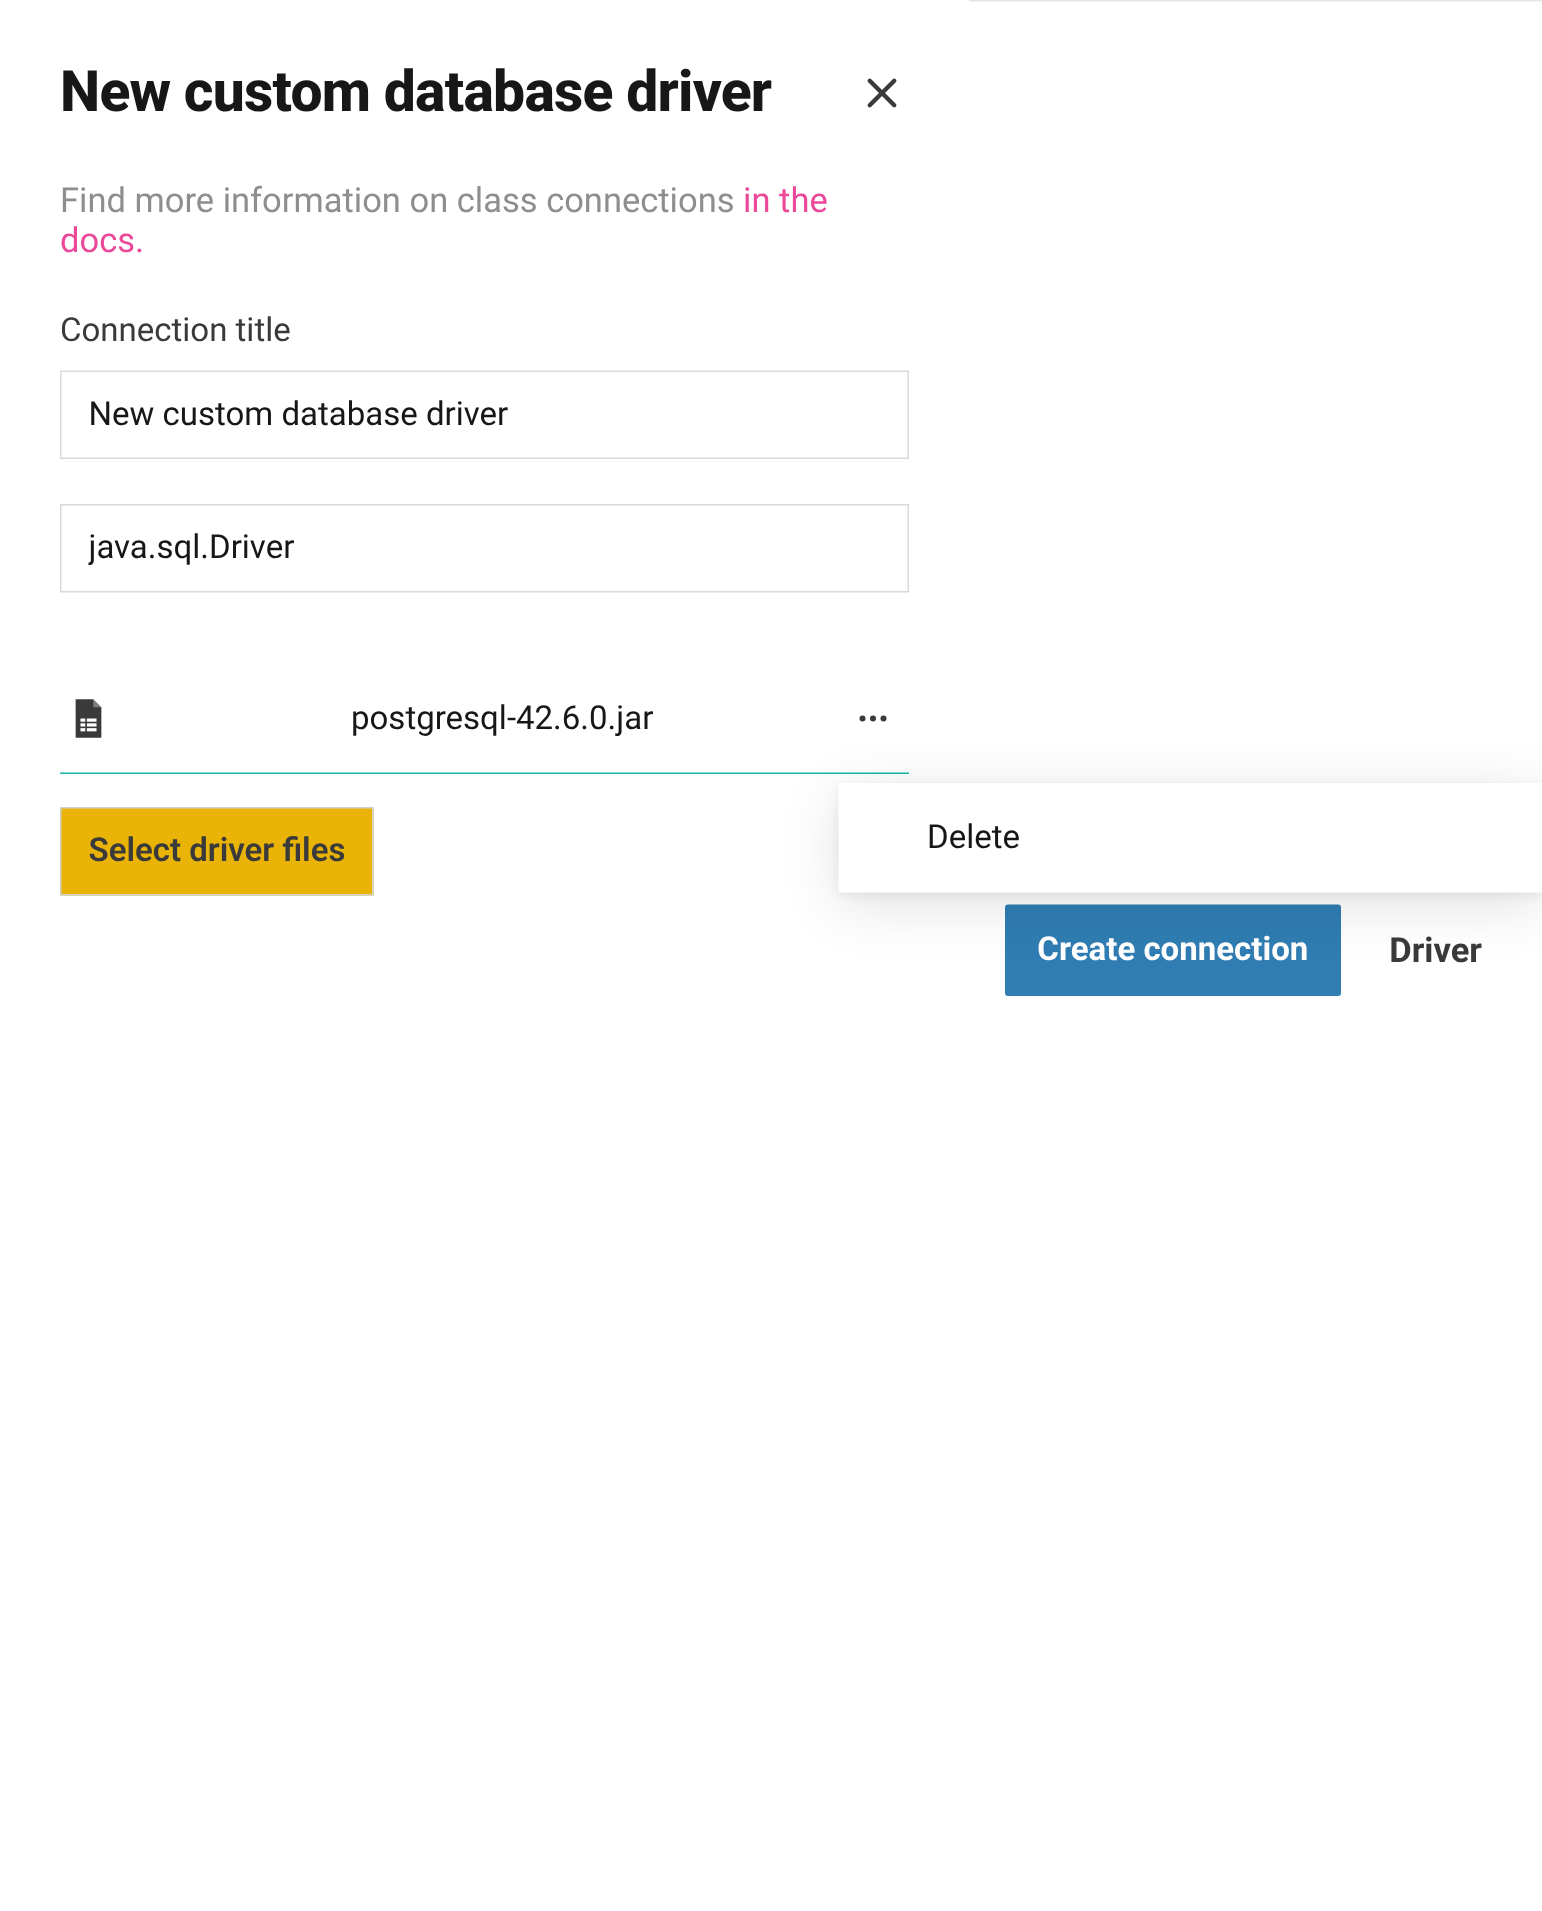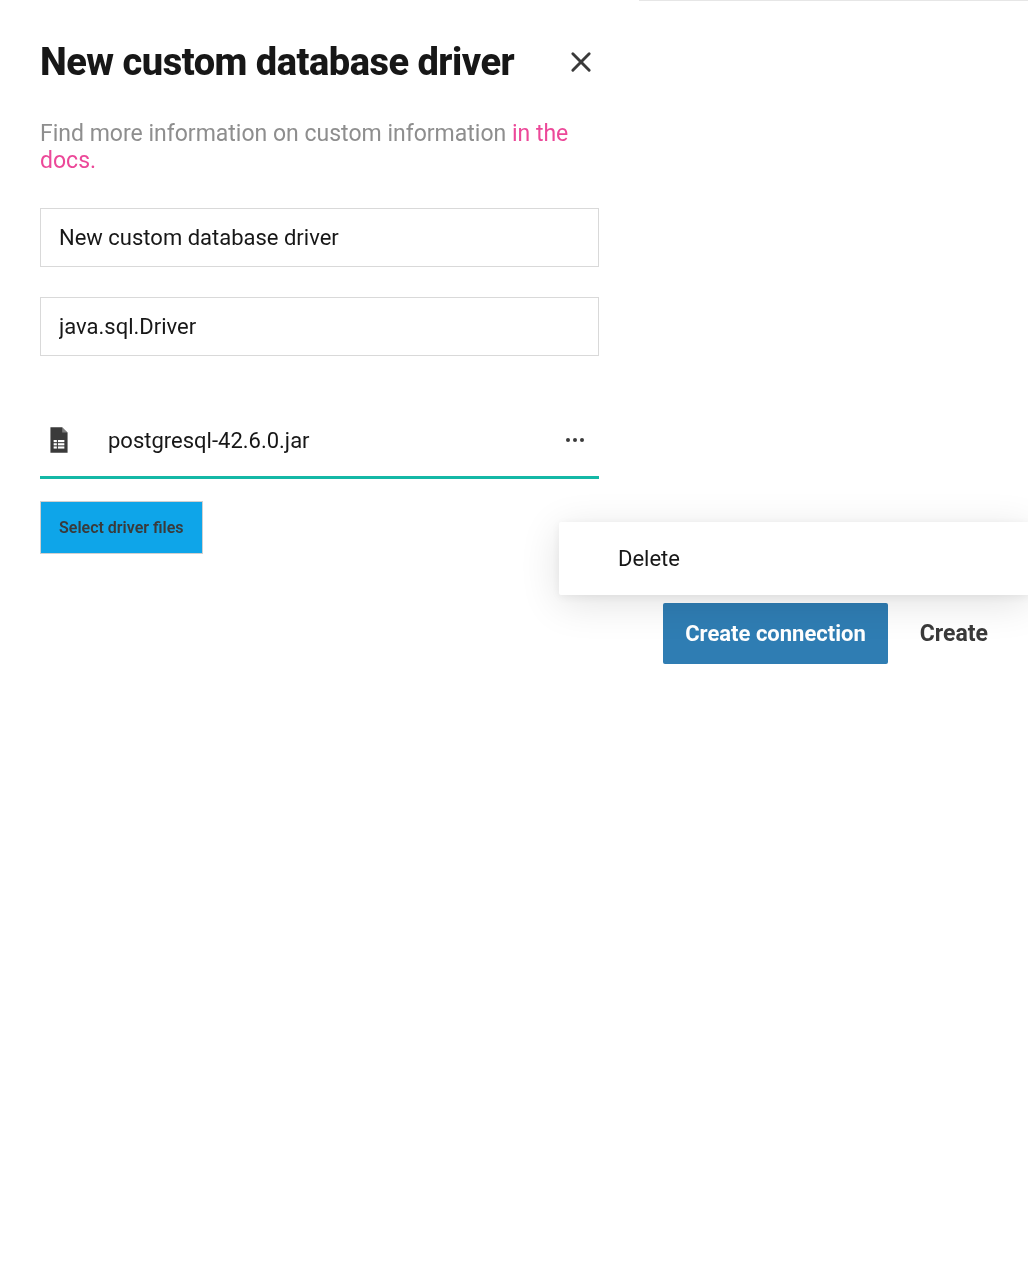--- a/index.html
+++ b/index.html
@@ -77,22 +77,23 @@
       outline: none;
       font-family: inherit;
     }
     .file-list {
       margin-top: 50px;
     }
     .file-item {
       display: flex;
       align-items: center;
       padding: 14px 4px 16px 4px;
-      border-bottom: 3px solid #14b8a6;
+      border-bottom: 1px solid #14b8a6;
       position: relative;
+      text-align: center;
     }
     .file-icon {
       width: 30px;
       height: 30px;
       margin-right: 34px;
       color: #3a3a3a;
       display: flex;
       align-items: center;
       justify-content: center;
     }
@@ -131,23 +132,23 @@
     }
     .menu-item {
       padding: 4px 44px;
       font-size: 22px;
       color: #171717;
       cursor: pointer;
     }
     .select-files-btn {
       margin-top: 22px;
       border: 1px solid #d0d0d0;
-      background: #0ea5e9;
+      background: #eab308;
       padding: 16px 18px;
-      font-size: 16px;
+      font-size: 22px;
       font-weight: 600;
       color: #3a3a3a;
       cursor: pointer;
       font-family: inherit;
     }
     .footer {
       border-top: 1px solid #e6e6e6;
       padding: 28px 40px 36px 24px;
       display: flex;
       align-items: center;
@@ -184,24 +185,25 @@
       <h1 class="title">New custom database driver</h1>
       <div class="close-btn">
         <svg viewBox="0 0 24 24" fill="none" stroke="currentColor" stroke-width="2.5" stroke-linecap="round">
           <line x1="5" y1="5" x2="19" y2="19"></line>
           <line x1="19" y1="5" x2="5" y2="19"></line>
         </svg>
       </div>
     </div>
 
     <div class="info-row">
-      <span>Find more information on custom information </span><span class="info-link">in the docs.</span>
+      <span>Find more information on class connections </span><span class="info-link">in the docs.</span>
     </div>
 
     <div class="field">
+      <label class="field-label">Connection title</label>
       <input class="field-input" type="text" value="New custom database driver" style="">
     </div>
 
     <div class="field">
       <input class="field-input" type="text" value="java.sql.Driver" style="">
     </div>
 
     <div class="file-list">
       <div class="file-item">
         <div class="file-icon">
@@ -230,15 +232,15 @@
     <button class="select-files-btn">Select driver files</button>
 
     <div class="popup-menu">
       <div class="menu-item">Delete</div>
     </div>
 
   </div>
 
   <div class="footer">
     <button class="btn-primary">Create connection</button>
-    <button class="btn-cancel">Create</button>
+    <button class="btn-cancel">Driver</button>
   </div>
 </div>
 
 </body></html>

